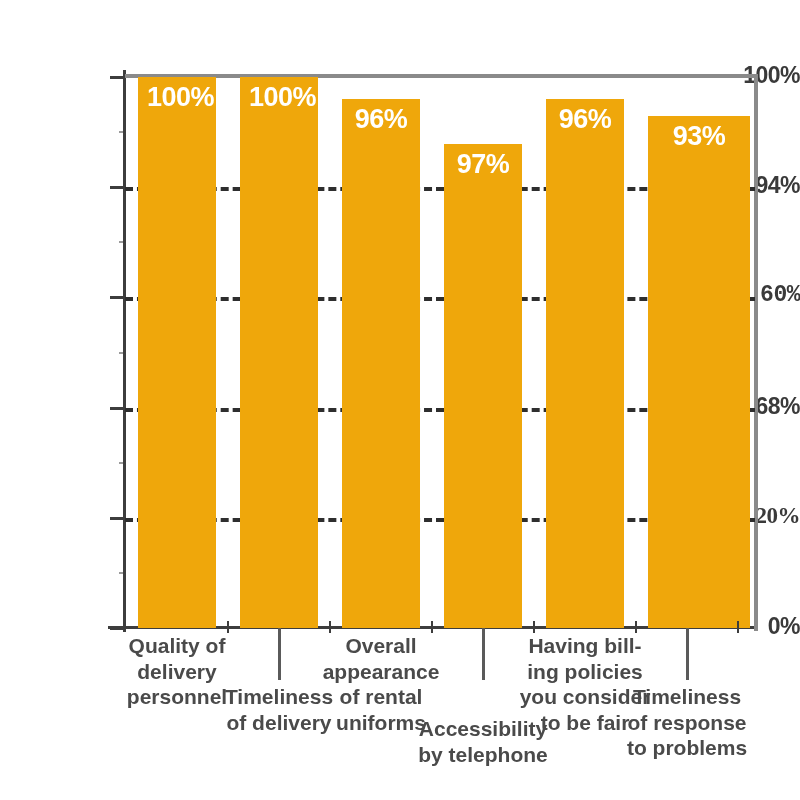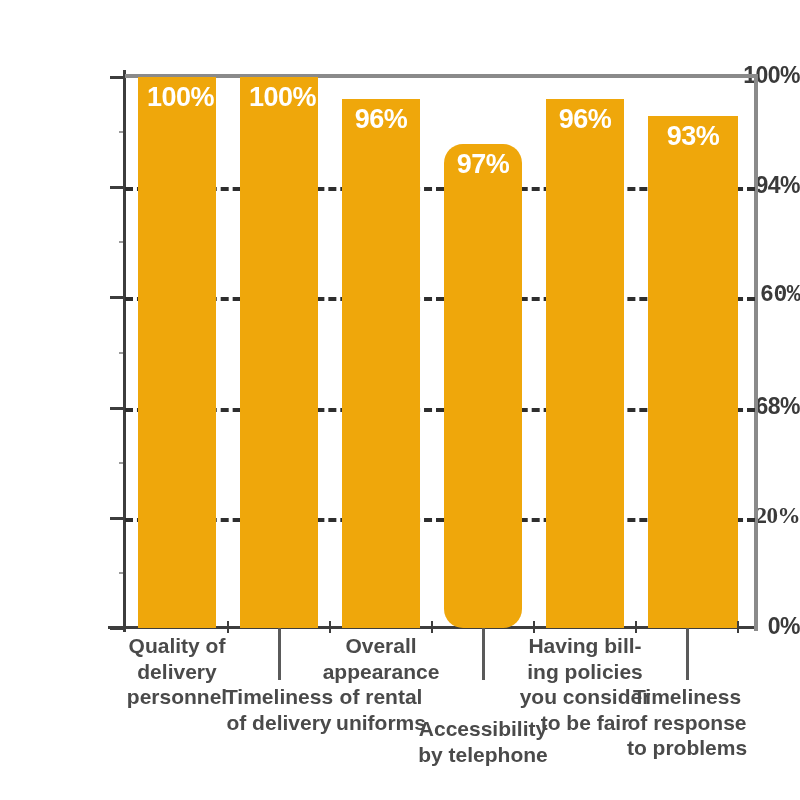--- a/index.html
+++ b/index.html
@@ -198,27 +198,27 @@
     <div class="bars-layer" id="bars-layer">
         <div class="bar" style="left: 13px; width: 78px; height: 551px;">
           <div class="bar-value v-inset">100%</div>
         </div>
         <div class="bar" style="left: 115px; width: 78px; height: 551px;">
           <div class="bar-value v-inset">100%</div>
         </div>
         <div class="bar" style="left: 217px; width: 78px; height: 528.96px;">
           <div class="bar-value">96%</div>
         </div>
-        <div class="bar" style="left: 319px; width: 78px; height: 484px; border-radius: 19px;">
+        <div class="bar" style="left: 319px; width: 78px; height: 484px;">
           <div class="bar-value">97%</div>
         </div>
         <div class="bar" style="left: 421px; width: 78px; height: 528.96px;">
           <div class="bar-value">96%</div>
         </div>
-        <div class="bar" style="left: 523px; width: 90px; height: 512.43px;">
+        <div class="bar" style="left: 523px; width: 90px; height: 512.43px; padding-left: 12px;">
           <div class="bar-value">93%</div>
         </div>
       </div>
   </div>
 
   <div id="x-axis-labels">
       <div class="xtick" style="left: 227px;"></div>
       <div class="cat-label" style="left: 102px; width: 150px; top: 633px;">Quality of
 delivery
 personnel</div>

